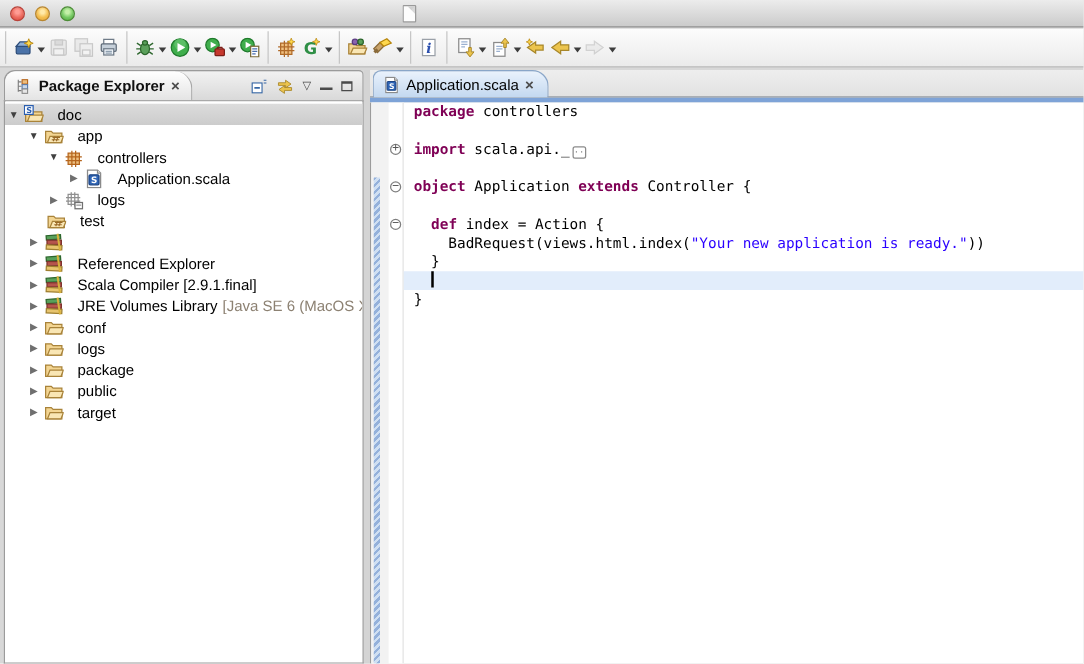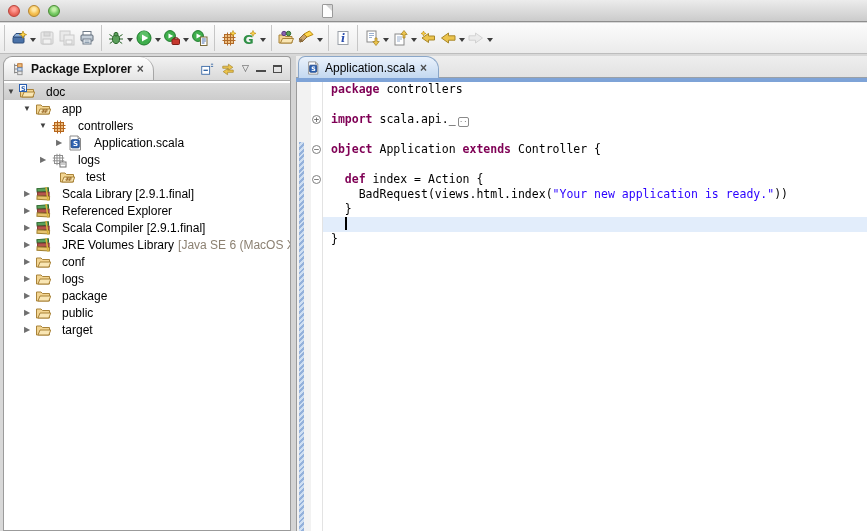--- a/index.html
+++ b/index.html
@@ -494,37 +494,36 @@
       </div>
       <div class="trow" style="padding-left:32px">
         <span class="arrow c">▶</span>
         <span class="ticon">
             <svg class="i16">
               <use href="#s-pkg-hollow"></use>
             </svg>
           </span>
         <span class="tlabel">logs</span>
       </div>
-      <div class="trow" style="padding-left:40px">
+      <div class="trow" style="padding-left:18px">
         <span class="arrow"></span>
         <span class="ticon">
             <svg class="i16">
               <use href="#s-pkgfolder"></use>
             </svg>
           </span>
         <span class="tlabel">test</span>
       </div>
       <div class="trow" style="padding-left:16px">
         <span class="arrow c">▶</span>
         <span class="ticon">
             <svg class="i16">
               <use href="#s-library"></use>
             </svg>
           </span>
-        <span class="tlabel">Scala Library [2.9.1.final]</span>
       </div>
       <div class="trow" style="padding-left:16px">
         <span class="arrow c">▶</span>
         <span class="ticon">
             <svg class="i16">
               <use href="#s-library"></use>
             </svg>
           </span>
         <span class="tlabel">Referenced Explorer</span>
       </div>

